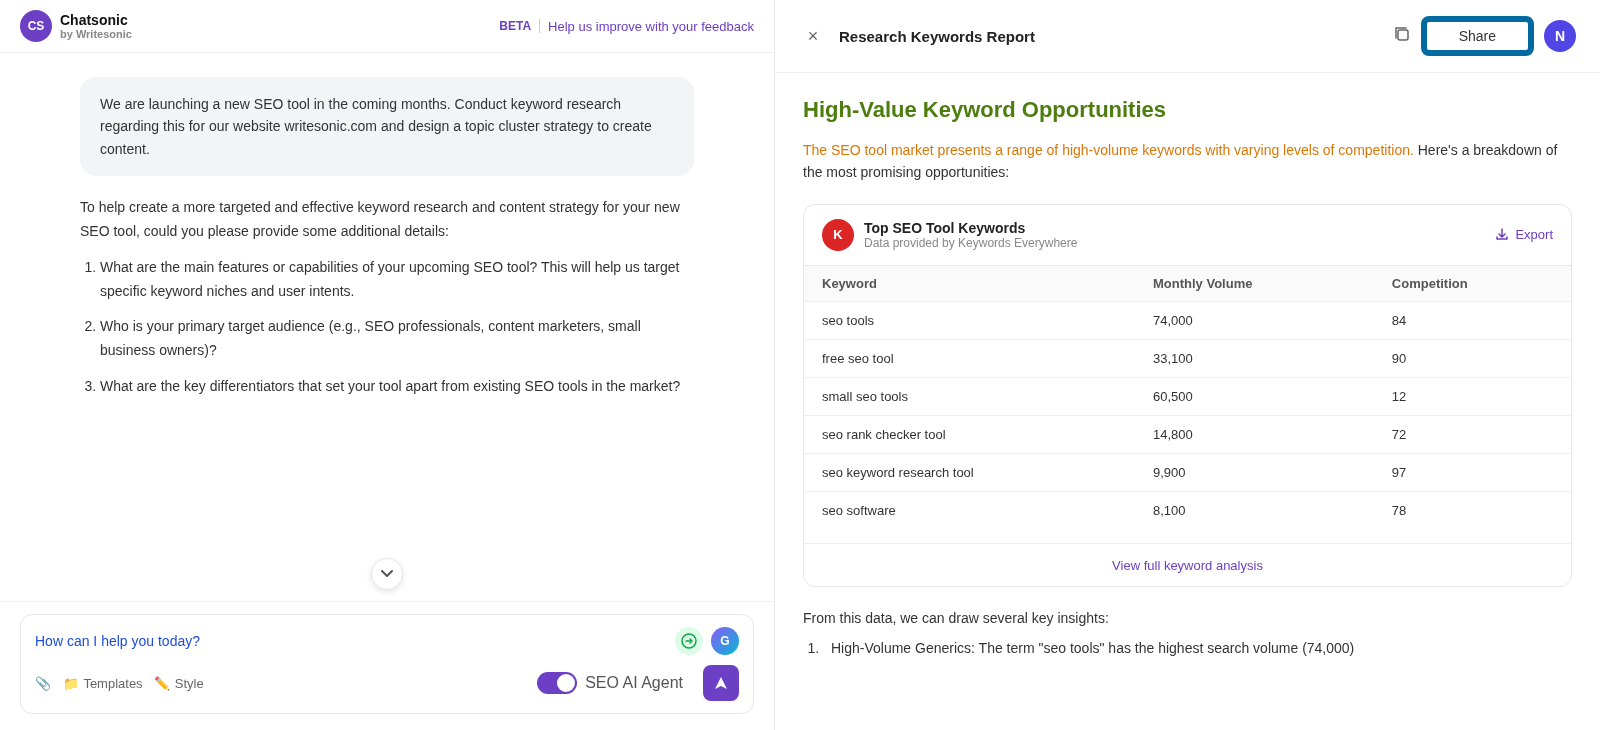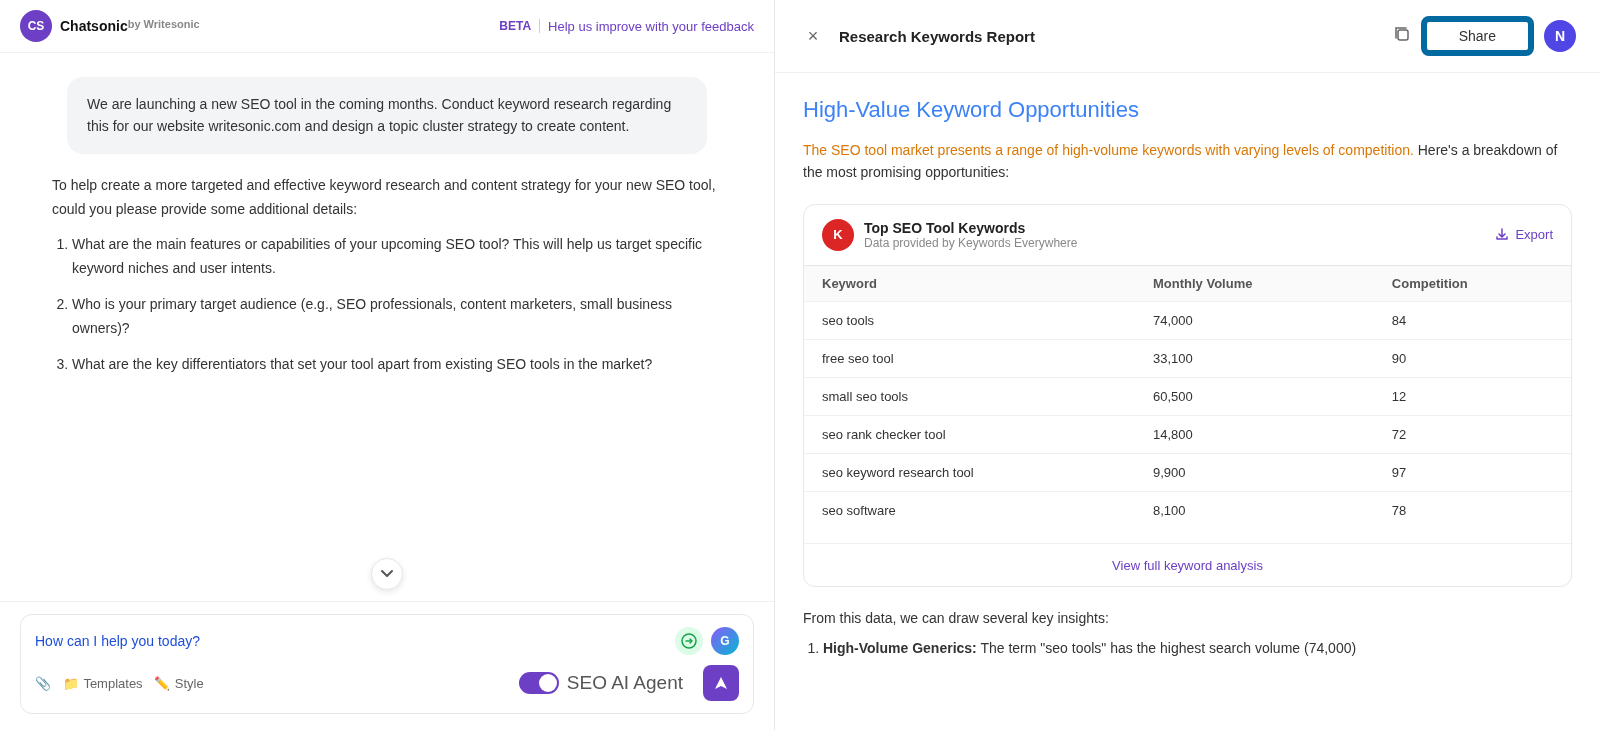--- a/index.html
+++ b/index.html
@@ -5,30 +5,30 @@
     * { box-sizing: border-box; margin: 0; padding: 0; }
     body { font-family: -apple-system, BlinkMacSystemFont, 'Segoe UI', sans-serif; background: #fff; display: flex; height: 730px; overflow: hidden; }
 
     
     .left-panel { width: 775px; display: flex; flex-direction: column; border-right: 1px solid #e5e7eb; background: #fff; position: relative; }
 
     
     .header { display: flex; align-items: center; padding: 10px 20px; border-bottom: 1px solid #f0f0f0; gap: 16px; }
     .logo-area { display: flex; align-items: center; gap: 8px; }
     .logo-avatar { width: 32px; height: 32px; border-radius: 16px; background: #6c3fc5; display: flex; align-items: center; justify-content: center; color: #fff; font-weight: 700; font-size: 12px; }
-    .logo-text { display: flex; flex-direction: row; }
+    .logo-text { display: flex; flex-direction: column; }
     .logo-name { font-weight: 700; font-size: 14px; color: #111; }
     .logo-sub { font-size: 11px; color: #888; font-weight: bold; }
     .header-right { margin-left: auto; display: flex; align-items: flex-start; gap: 8px; }
     .beta-badge { font-size: 12px; font-weight: 600; color: #6c3fc5; }
     .divider-line { width: 1px; height: 14px; background: #ccc; }
     .feedback-link { font-size: 13px; color: #6c3fc5; text-decoration: none; cursor: pointer; }
 
     
-    .chat-area { flex: 1; overflow-y: auto; padding: 24px 52px; display: flex; flex-direction: column; gap: 20px; }
+    .chat-area { flex: 1; overflow-y: auto; padding: 24px 80px; display: flex; flex-direction: column; gap: 20px; }
 
     
     .user-bubble { background: #f3f4f6; border-radius: 16px; padding: 16px 20px; max-width: 640px; align-self: center; font-size: 14px; color: #333; line-height: 1.6; }
 
     
     .ai-response { font-size: 14px; color: #333; line-height: 1.7; }
     .ai-response p { margin-bottom: 12px; }
     .ai-response ol { padding-left: 20px; }
     .ai-response ol li { margin-bottom: 12px; }
     .ai-response .truncated { color: #333; }
@@ -43,36 +43,36 @@
     .input-placeholder { font-size: 14px; color: #1d4ed8; }
     .input-icons { display: flex; gap: 8px; align-items: center; }
     .icon-circle { width: 28px; height: 28px; border-radius: 50%; display: flex; align-items: center; justify-content: center; font-size: 14px; }
     .icon-green { background: #dcfce7; color: #16a34a; }
     .icon-grad { background: linear-gradient(135deg, #8b5cf6, #06b6d4); color: #fff; font-size: 12px; font-weight: 700; }
     .input-bottom { display: flex; align-items: center; gap: 12px; }
     .input-action { display: flex; align-items: center; gap: 4px; font-size: 13px; color: #666; cursor: pointer; background: none; border: none; }
     .seo-toggle-area { margin-left: auto; display: flex; align-items: center; gap: 8px; }
     .toggle { width: 40px; height: 22px; background: #6c3fc5; border-radius: 11px; position: relative; cursor: pointer; }
     .toggle-knob { width: 18px; height: 18px; background: #fff; border-radius: 50%; position: absolute; top: 2px; right: 2px; transition: right 0.2s; }
-    .toggle-label { font-size: 19px; color: #555; }
+    .toggle-label { font-size: 16px; color: #555; }
     .send-btn { width: 36px; height: 36px; border-radius: 8px; background: #6c3fc5; border: none; display: flex; align-items: center; justify-content: center; cursor: pointer; color: #fff; margin-left: 8px; }
 
     
     .right-panel { flex: 1; overflow-y: auto; padding: 0; background: #fff; }
 
     .report-header { display: flex; align-items: center; padding: 16px 24px; border-bottom: 1px solid #f0f0f0; gap: 12px; }
     .close-btn { width: 28px; height: 28px; background: none; border: none; cursor: pointer; font-size: 18px; color: #666; display: flex; align-items: center; justify-content: center; }
     .report-title { font-size: 15px; font-weight: 600; color: #222; }
     .report-actions { margin-left: auto; display: flex; align-items: center; gap: 10px; }
     .copy-btn { background: none; border: none; cursor: pointer; color: #666; font-size: 18px; }
     .share-btn { border: 6px solid #0369a1; border-radius: 8px; padding: 6px 32px; font-size: 14px; color: #333; background: #fff; cursor: pointer; font-weight: 500; }
     .user-avatar-right { width: 32px; height: 32px; border-radius: 50%; background: #4f46e5; display: flex; align-items: center; justify-content: center; color: #fff; font-weight: 700; font-size: 14px; }
 
     .report-content { padding: 24px 28px; }
-    .report-h1 { font-size: 22px; font-weight: 400; color: #3b82f6; margin-bottom: 16px; }
+    .report-h1 { font-size: 22px; font-weight: 700; color: #4d7c0f; margin-bottom: 16px; }
     .report-intro { font-size: 14px; color: #d97706; line-height: 1.6; margin-bottom: 20px; }
     .report-intro span.black { color: #333; }
 
     
     .keywords-card { border: 1px solid #e5e7eb; border-radius: 12px; overflow: hidden; margin-bottom: 20px; }
     .keywords-card-header { display: flex; align-items: center; justify-content: space-between; padding: 14px 18px; border-bottom: 1px solid #e5e7eb; }
     .kw-header-left { display: flex; align-items: center; gap: 10px; }
     .kw-icon { width: 32px; height: 32px; border-radius: 50%; background: #dc2626; display: flex; align-items: center; justify-content: center; color: #fff; font-weight: 700; font-size: 13px; }
     .kw-title { font-size: 14px; font-weight: 600; color: #222; }
     .kw-sub { font-size: 12px; color: #888; }
@@ -82,21 +82,21 @@
     .kw-table th { text-align: left; font-size: 13px; font-weight: 600; color: #555; padding: 10px 18px; border-bottom: 1px solid #f0f0f0; background: #fafafa; }
     .kw-table td { padding: 11px 18px; font-size: 13px; color: #333; border-bottom: 1px solid #f0f0f0; }
     .kw-table tr:last-child td { border-bottom: none; }
 
     .view-full-link { text-align: center; padding: 12px; border-top: 1px solid #f0f0f0; margin-top: 14px; }
     .view-full-link a { color: #6c3fc5; font-size: 13px; text-decoration: none; font-weight: 500; }
 
     .report-insight { font-size: 14px; color: #333; line-height: 1.6; margin-top: 4px; }
     .report-insight ol { padding-left: 20px; }
     .report-insight ol li { margin-bottom: 8px; }
-    .report-insight strong { font-weight: 700; }
+    .report-insight strong { font-weight: 400; margin-left: 8px; }
   </style>
 </head>
 <body>
 
 <div class="left-panel">
 
   <div class="header">
     <div class="logo-area">
       <div class="logo-avatar">CS</div>
       <div class="logo-text">

